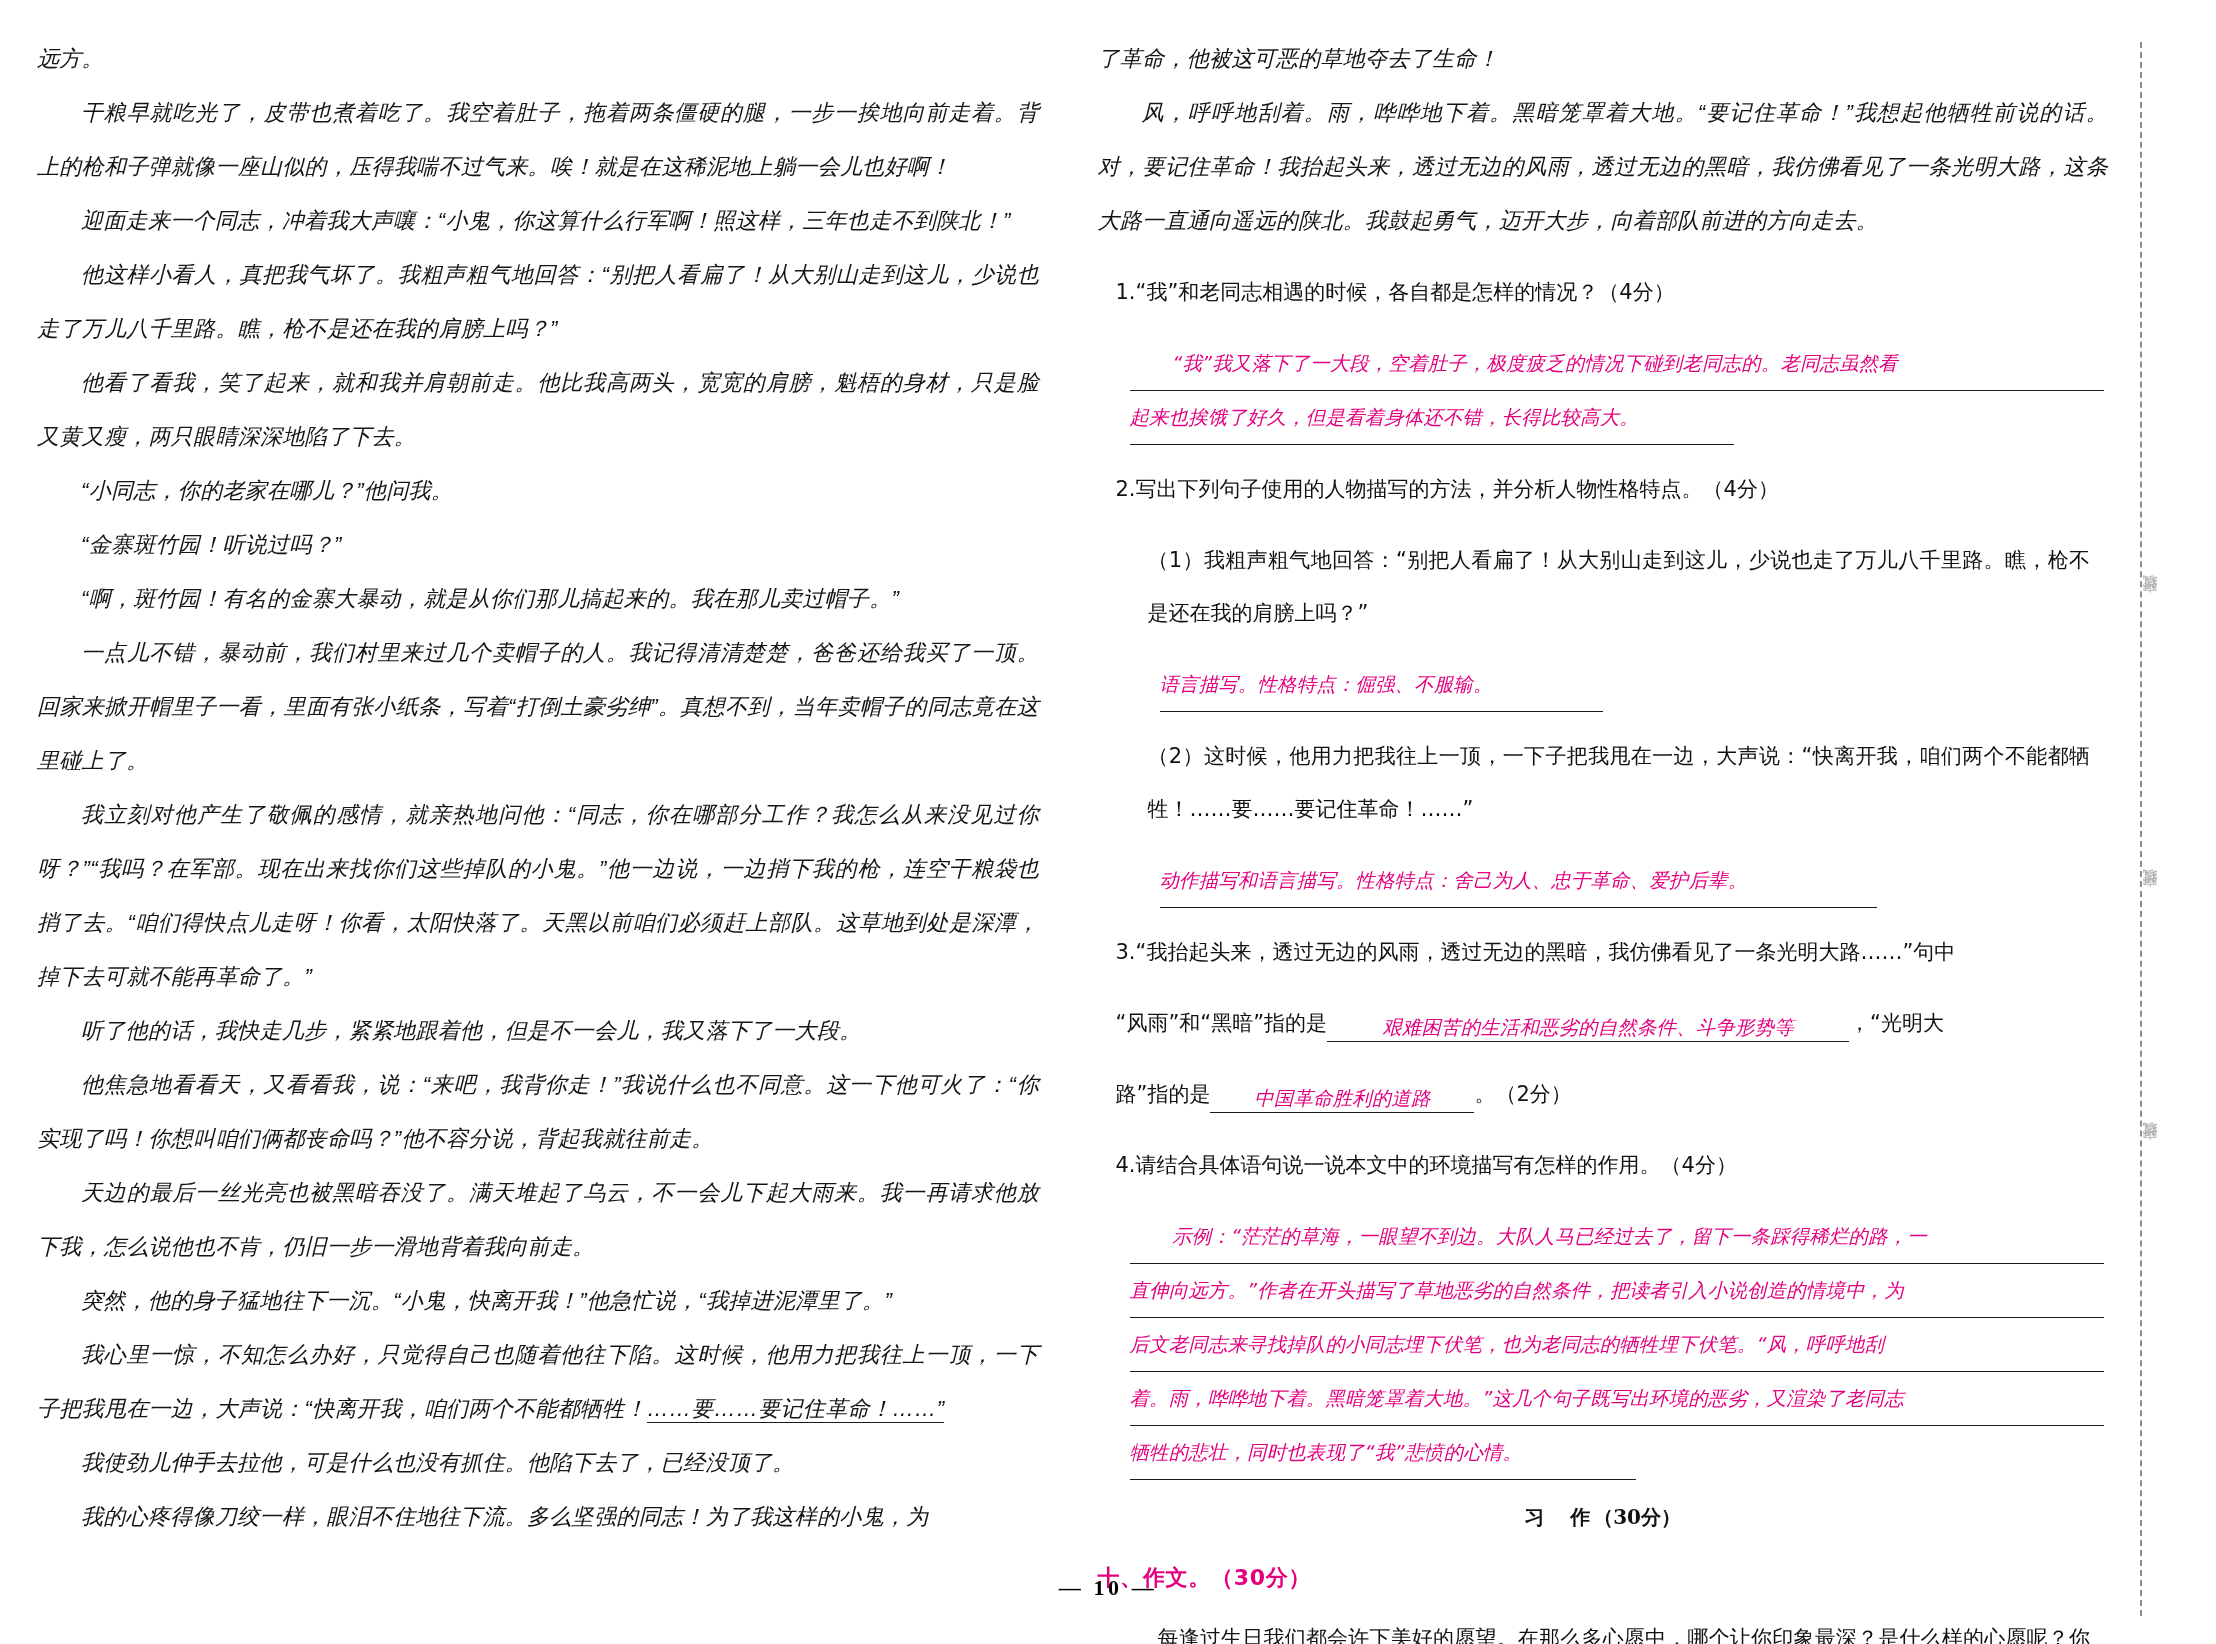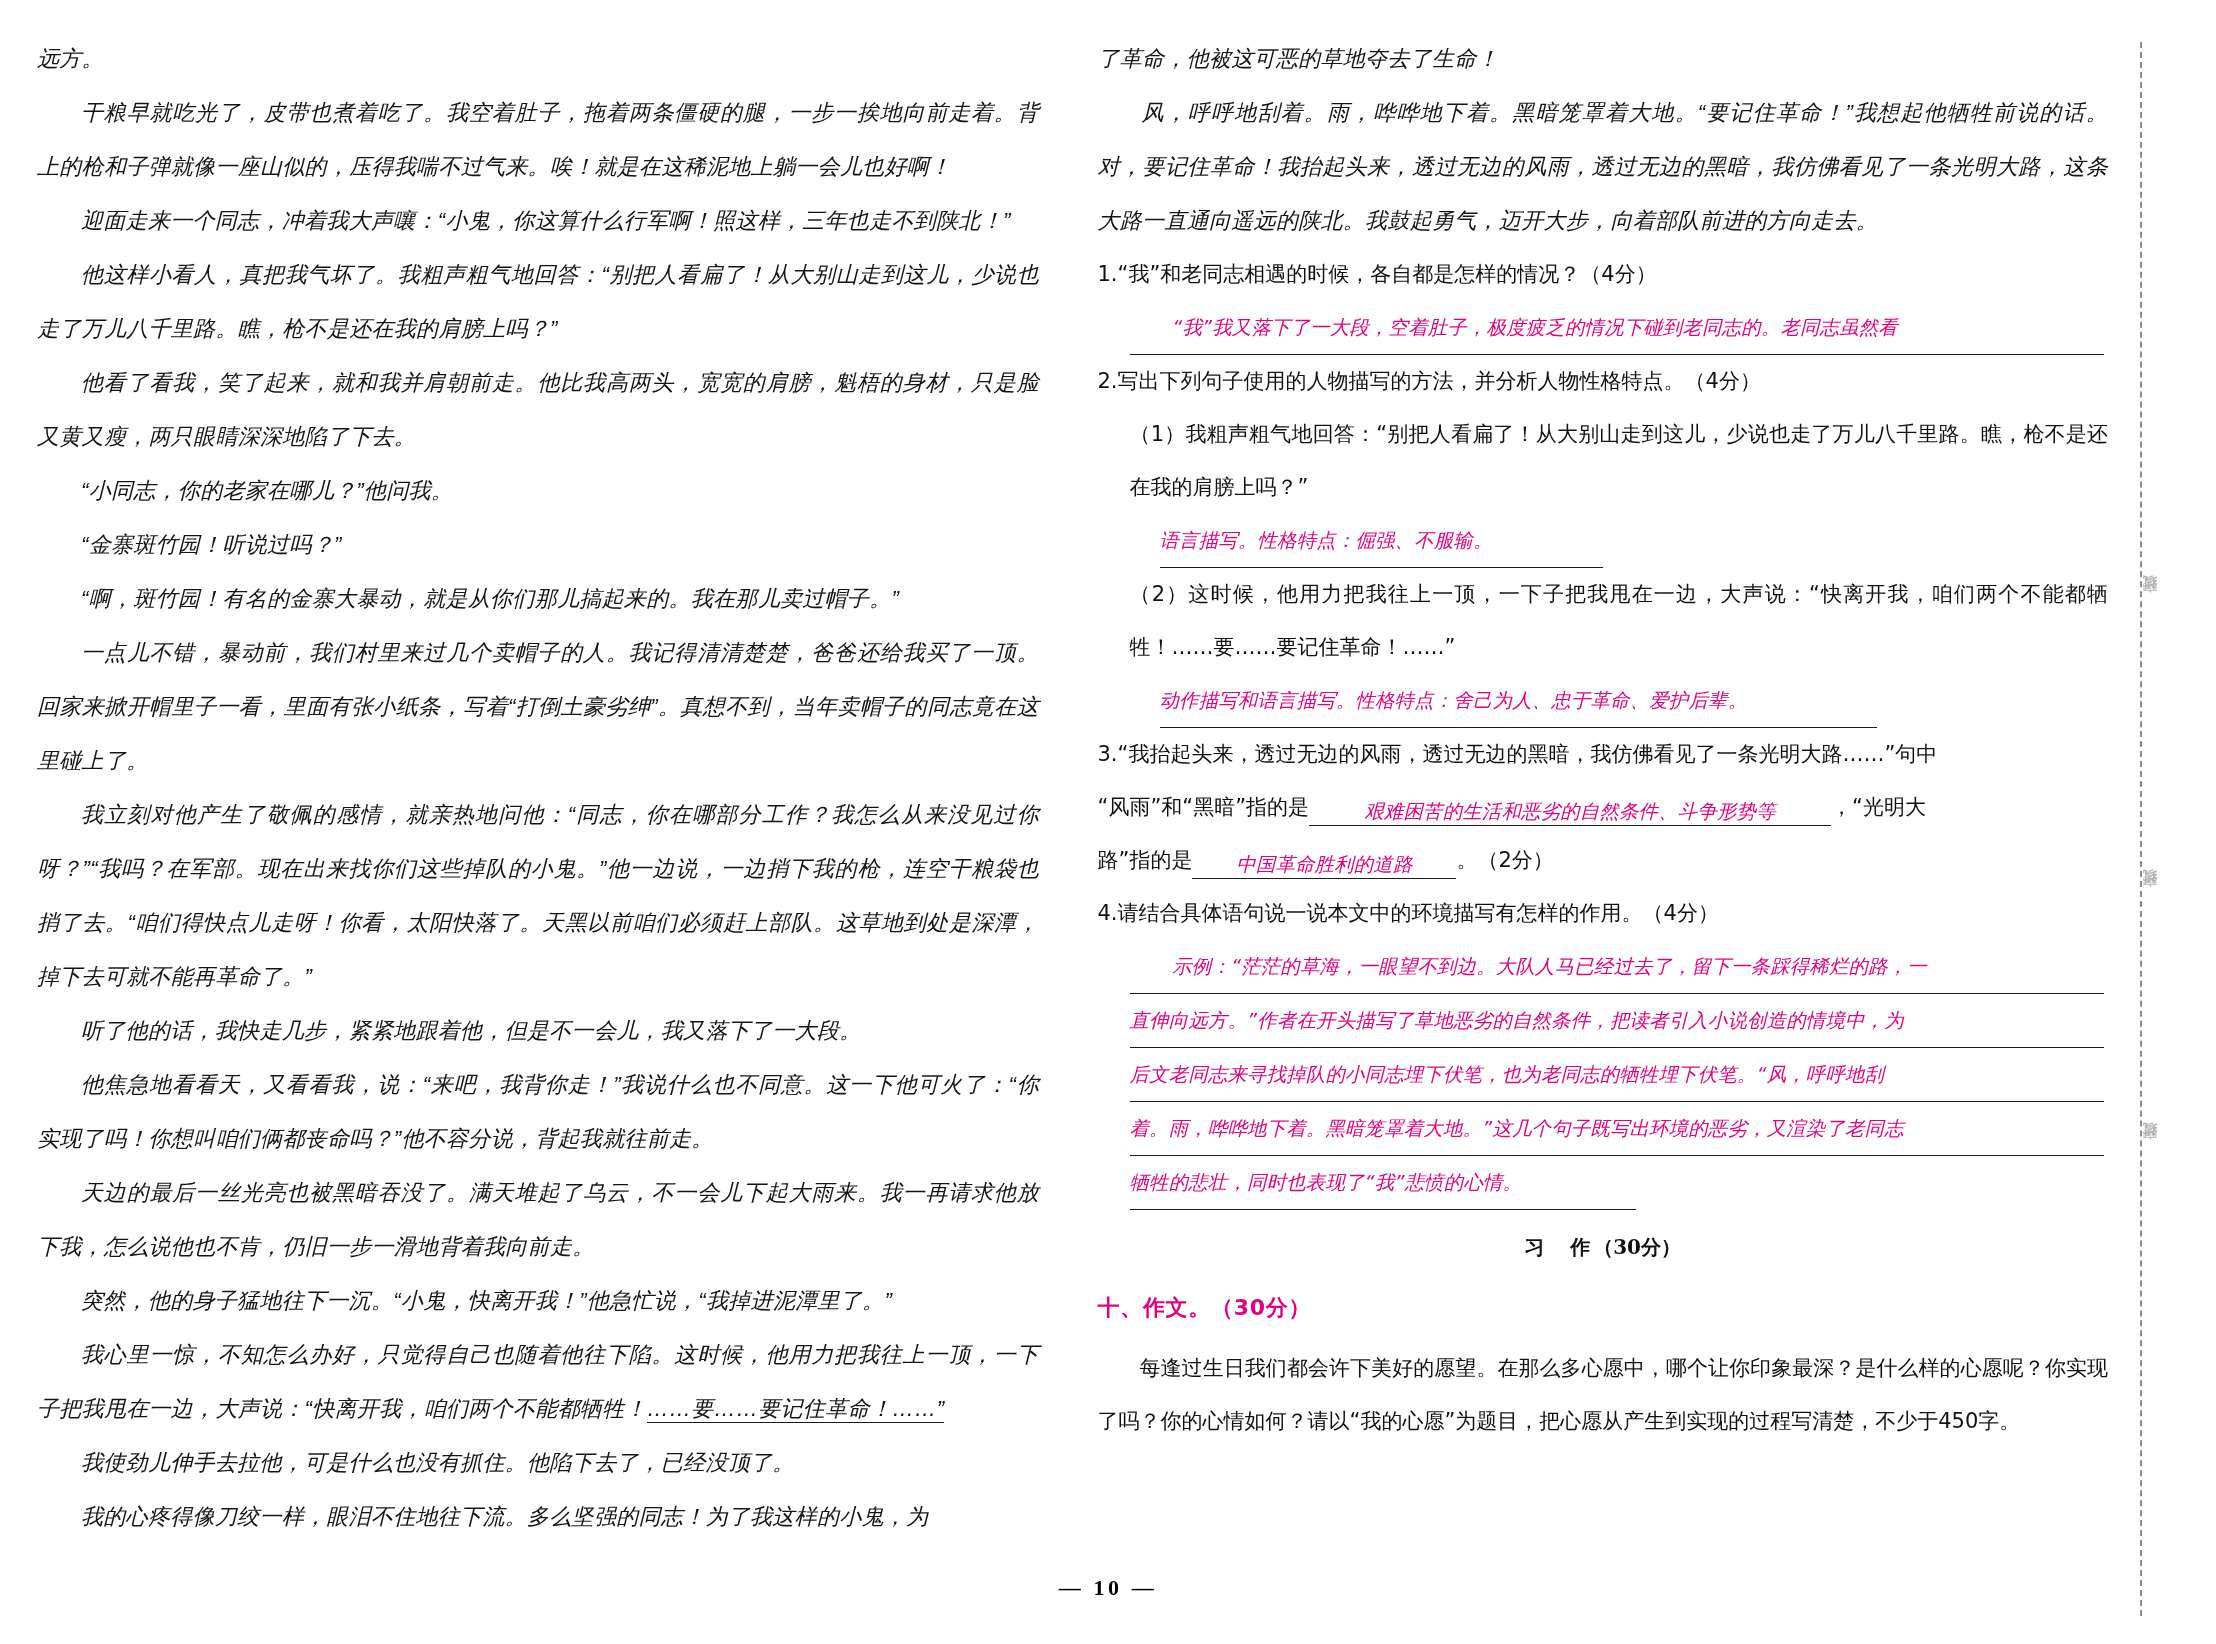--- a/index.html
+++ b/index.html
@@ -59,21 +59,21 @@
 
   .uline-wave {
     border-bottom: 1.4px solid #1a1a1a;
     padding-bottom: 1.4px;
   }
 
   
   .q {
     font-size: 21px;
     line-height: 53px;
-    margin: 0;
+    margin: 18px;
     color: #111;
     text-align: justify;
     text-justify: inter-ideograph;
   }
   .q-sub {
     padding-left: 32px;
   }
 
   
   .ans-line {
@@ -196,20 +196,21 @@
   </div>
 
   <div class="col col-right">
 
     <p class="p handwrite">了革命，他被这可恶的草地夺去了生命！</p>
     <p class="p handwrite indent">风，呼呼地刮着。雨，哗哗地下着。黑暗笼罩着大地。“要记住革命！”我想起他牺牲前说的话。对，要记住革命！我抬起头来，透过无边的风雨，透过无边的黑暗，我仿佛看见了一条光明大路，这条大路一直通向遥远的陕北。我鼓起勇气，迈开大步，向着部队前进的方向走去。</p>
 
     <p class="q"><span>1.</span><span>“我”和老同志相遇的时候，各自都是怎样的情况？（4分）</span></p>
     <div class="ans-wrap">
       <span class="ans-line indent-first">“我”我又落下了一大段，空着肚子，极度疲乏的情况下碰到老同志的。老同志虽然看</span>
+      <span class="ans-line" style="display:inline-block;min-width:62%;">起来也挨饿了好久，但是看着身体还不错，长得比较高大。</span>
     </div>
 
     <p class="q"><span>2.</span><span>写出下列句子使用的人物描写的方法，并分析人物性格特点。（4分）</span></p>
 
     <p class="q q-sub"><span>（1）</span><span>我粗声粗气地回答：“别把人看扁了！从大别山走到这儿，少说也走了万儿八千里路。瞧，枪不是还在我的肩膀上吗？”</span></p>
     <div class="ans-wrap deep">
       <span class="ans-line" style="display:inline-block;min-width:47%;">语言描写。性格特点：倔强、不服输。</span>
     </div>
 
     <p class="q q-sub"><span>（2）</span><span>这时候，他用力把我往上一顶，一下子把我甩在一边，大声说：“快离开我，咱们两个不能都牺牲！……要……要记住革命！……”</span></p>

